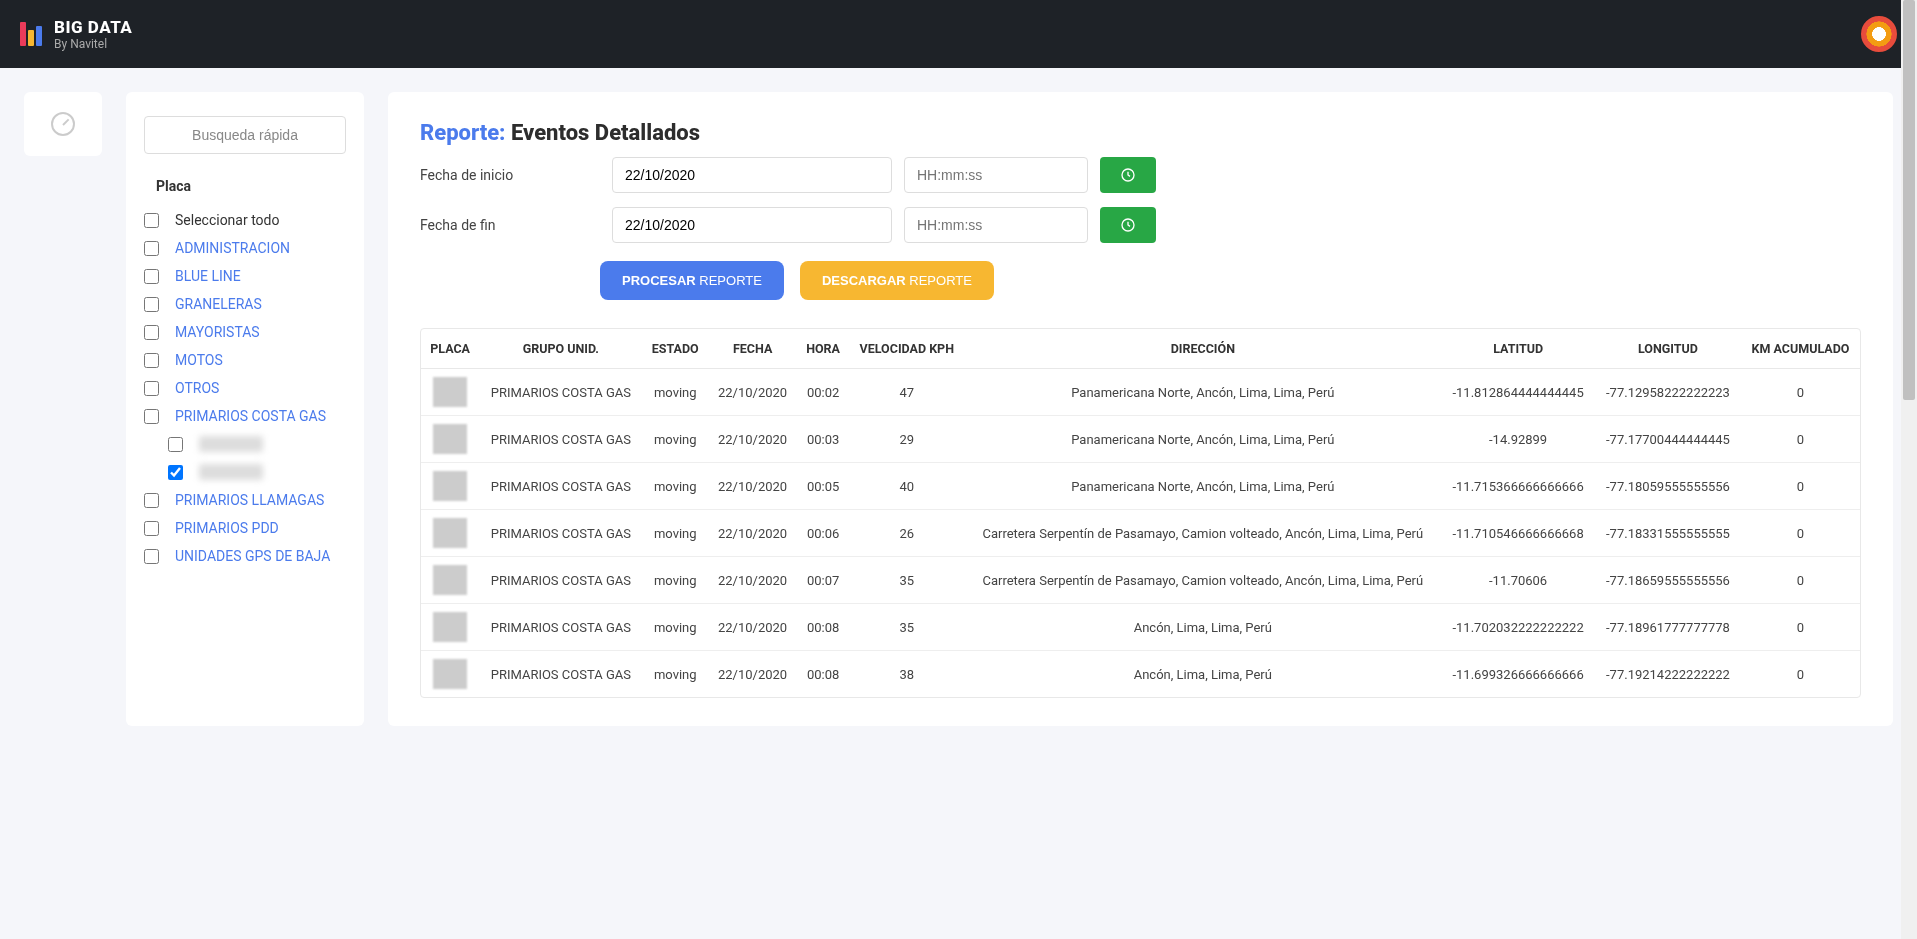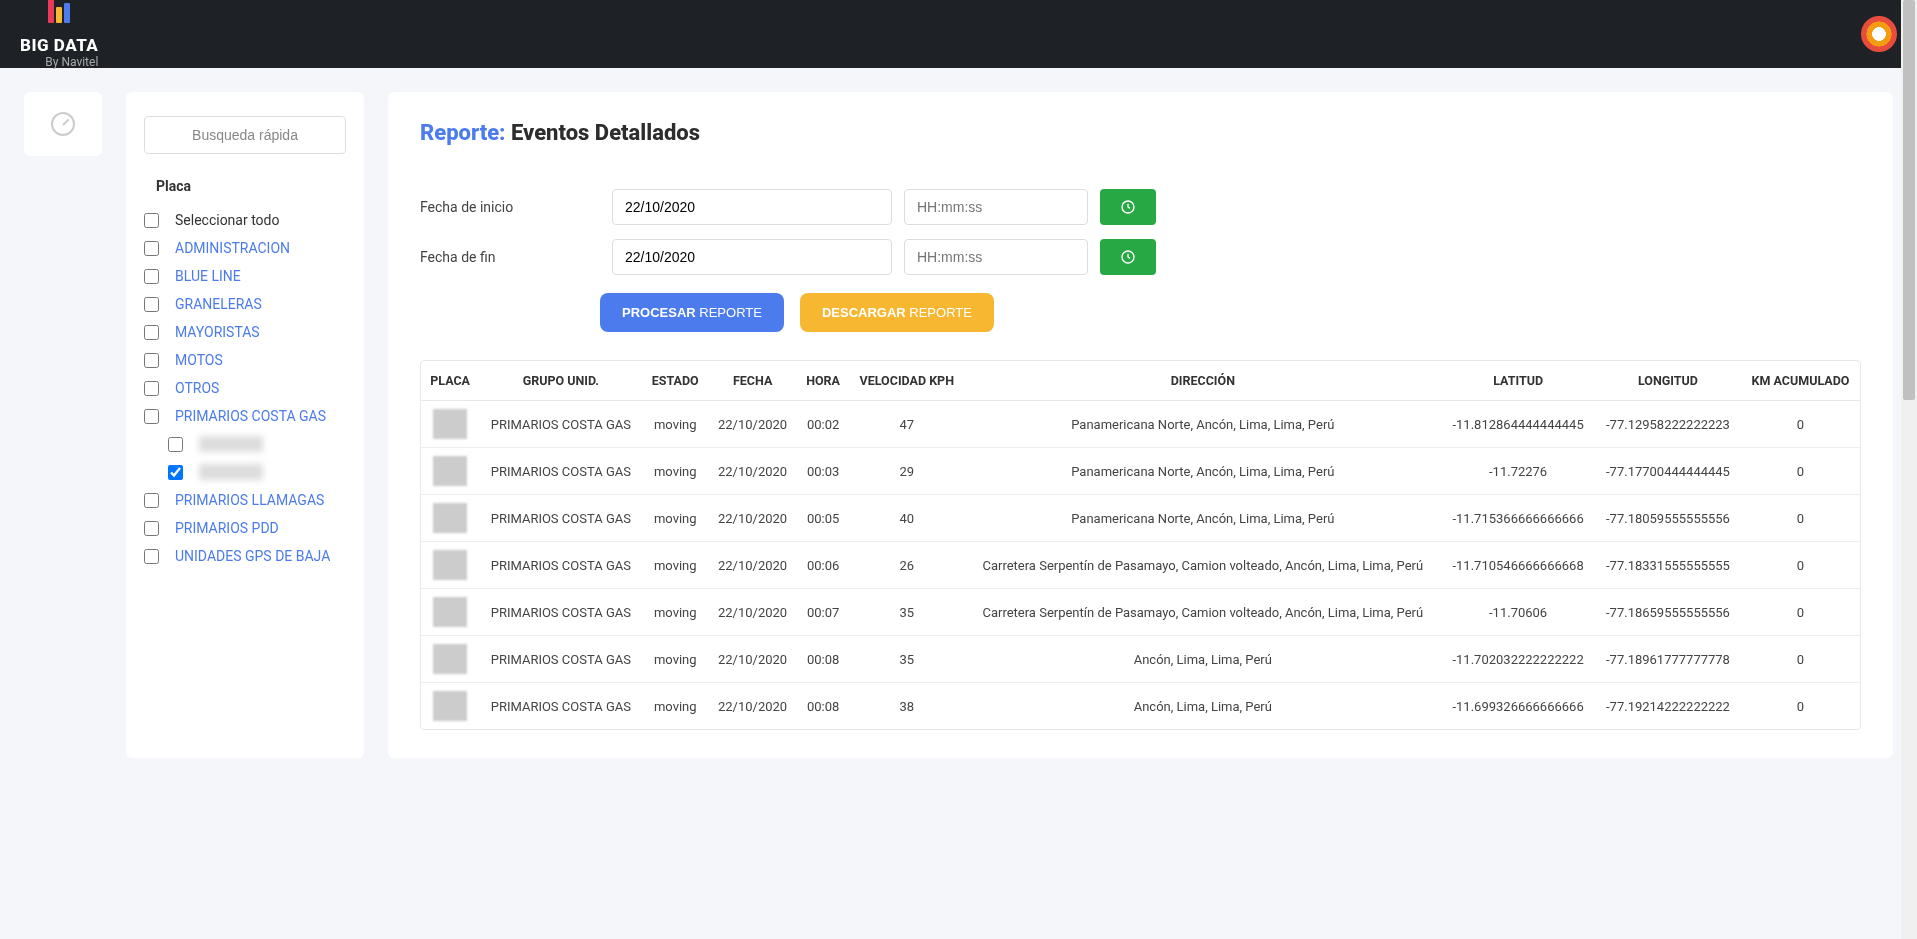--- a/index.html
+++ b/index.html
@@ -1,27 +1,27 @@
 <!DOCTYPE html>
 <html><head>
   <meta charset="utf-8">
   <style>
     * { box-sizing: border-box; margin: 0; padding: 0; }
     body { font-family: -apple-system, BlinkMacSystemFont, "Segoe UI", Roboto, sans-serif; background: #f5f6fa; color: #333; font-size: 14px; }
     
     .header { background: #1e2227; height: 68px; display: flex; align-items: center; justify-content: space-between; padding: 0 20px; }
-    .brand { display: flex; align-items: center; gap: 12px; flex-direction: column; }
+    .brand { display: flex; align-items: center; gap: 12px; }
     .logo { display: flex; align-items: flex-end; gap: 2px; }
     .logo-bar { width: 6px; border-radius: 1px; }
     .logo-bar.r { height: 24px; background: #eb3b5a; }
     .logo-bar.y { height: 16px; background: #f7b731; }
     .logo-bar.b { height: 20px; background: #4b7bec; }
     .brand-text { color: #fff; }
     .brand-title { font-weight: 800; font-size: 17px; letter-spacing: 0.5px; }
-    .brand-sub { font-size: 12px; color: #aaa; text-align: right; }
+    .brand-sub { font-size: 12px; color: #aaa; }
     .avatar { width: 36px; height: 36px; border-radius: 50%; background: radial-gradient(circle at center, #fff 30%, #f39c12 31%, #f39c12 55%, #e74c3c 56%); border: 2px solid #e74c3c; }
     
     .layout { display: flex; padding: 24px 24px 0 0; gap: 24px; }
     
     .rail { width: 78px; background: #fff; border-radius: 6px; display: flex; flex-direction: column; align-items: center; padding: 20px 0; margin-left: 24px; position: relative; }
     .rail-icon { width: 24px; height: 24px; border: 2px solid #aaa; border-radius: 50%; position: relative; opacity: 0.6; }
     .rail-icon::after { content: ""; position: absolute; left: 50%; top: 50%; width: 8px; height: 2px; background: #aaa; transform-origin: left; transform: rotate(-45deg); }
     
     .sidebar { width: 238px; background: #fff; border-radius: 6px; padding: 24px 18px; }
     .search-input { width: 100%; border: 1px solid #ddd; border-radius: 4px; padding: 10px 12px; font-size: 14px; text-align: center; color: #666; }
@@ -29,21 +29,21 @@
     .section-title { font-weight: 700; margin: 24px 0 12px 12px; font-size: 14px; }
     .tree { list-style: none; }
     .tree li { display: flex; align-items: center; gap: 16px; padding: 6px 0; font-size: 14px; }
     .tree li.sub { padding-left: 24px; }
     .tree input[type="checkbox"] { width: 15px; height: 15px; cursor: pointer; }
     .tree .link { color: #4b7bec; cursor: pointer; }
     .tree .plain { color: #333; }
     .tree .blur { filter: blur(3px); background: #ddd; color: transparent; border-radius: 2px; padding: 0 4px; }
     
     .main { flex: 1; background: #fff; border-radius: 6px; padding: 28px 32px; min-width: 0; }
-    .report-title { font-size: 22px; font-weight: 800; color: #2d2d2d; margin-bottom: 44px; }
+    .report-title { font-size: 22px; font-weight: 800; color: #2d2d2d; margin-bottom: 12px; }
     .report-title .prefix { color: #4b7bec; }
     
     .form-row { display: flex; align-items: center; gap: 12px; margin-bottom: 14px; }
     .form-label { width: 180px; font-size: 14px; color: #444; }
     .form-input { border: 1px solid #ddd; border-radius: 4px; padding: 9px 12px; font-size: 14px; }
     .form-input.date { width: 280px; }
     .form-input.time { width: 184px; }
     .btn-clock { background: #28a745; border: none; width: 56px; height: 36px; border-radius: 4px; color: #fff; cursor: pointer; display: flex; align-items: center; justify-content: center; }
     .clock-svg { width: 16px; height: 16px; }
     
@@ -221,21 +221,21 @@
             <tr>
               <td class="placa-cell">
                 <div class="placa-blur"></div>
               </td>
               <td>PRIMARIOS COSTA GAS</td>
               <td>moving</td>
               <td>22/10/2020</td>
               <td>00:03</td>
               <td>29</td>
               <td>Panamericana Norte, Ancón, Lima, Lima, Perú</td>
-              <td>-11.72276</td>
+              <td>-14.92899</td>
               <td>-77.17700444444445</td>
               <td>0</td>
             </tr>
             <tr>
               <td class="placa-cell">
                 <div class="placa-blur"></div>
               </td>
               <td>PRIMARIOS COSTA GAS</td>
               <td>moving</td>
               <td>22/10/2020</td>

